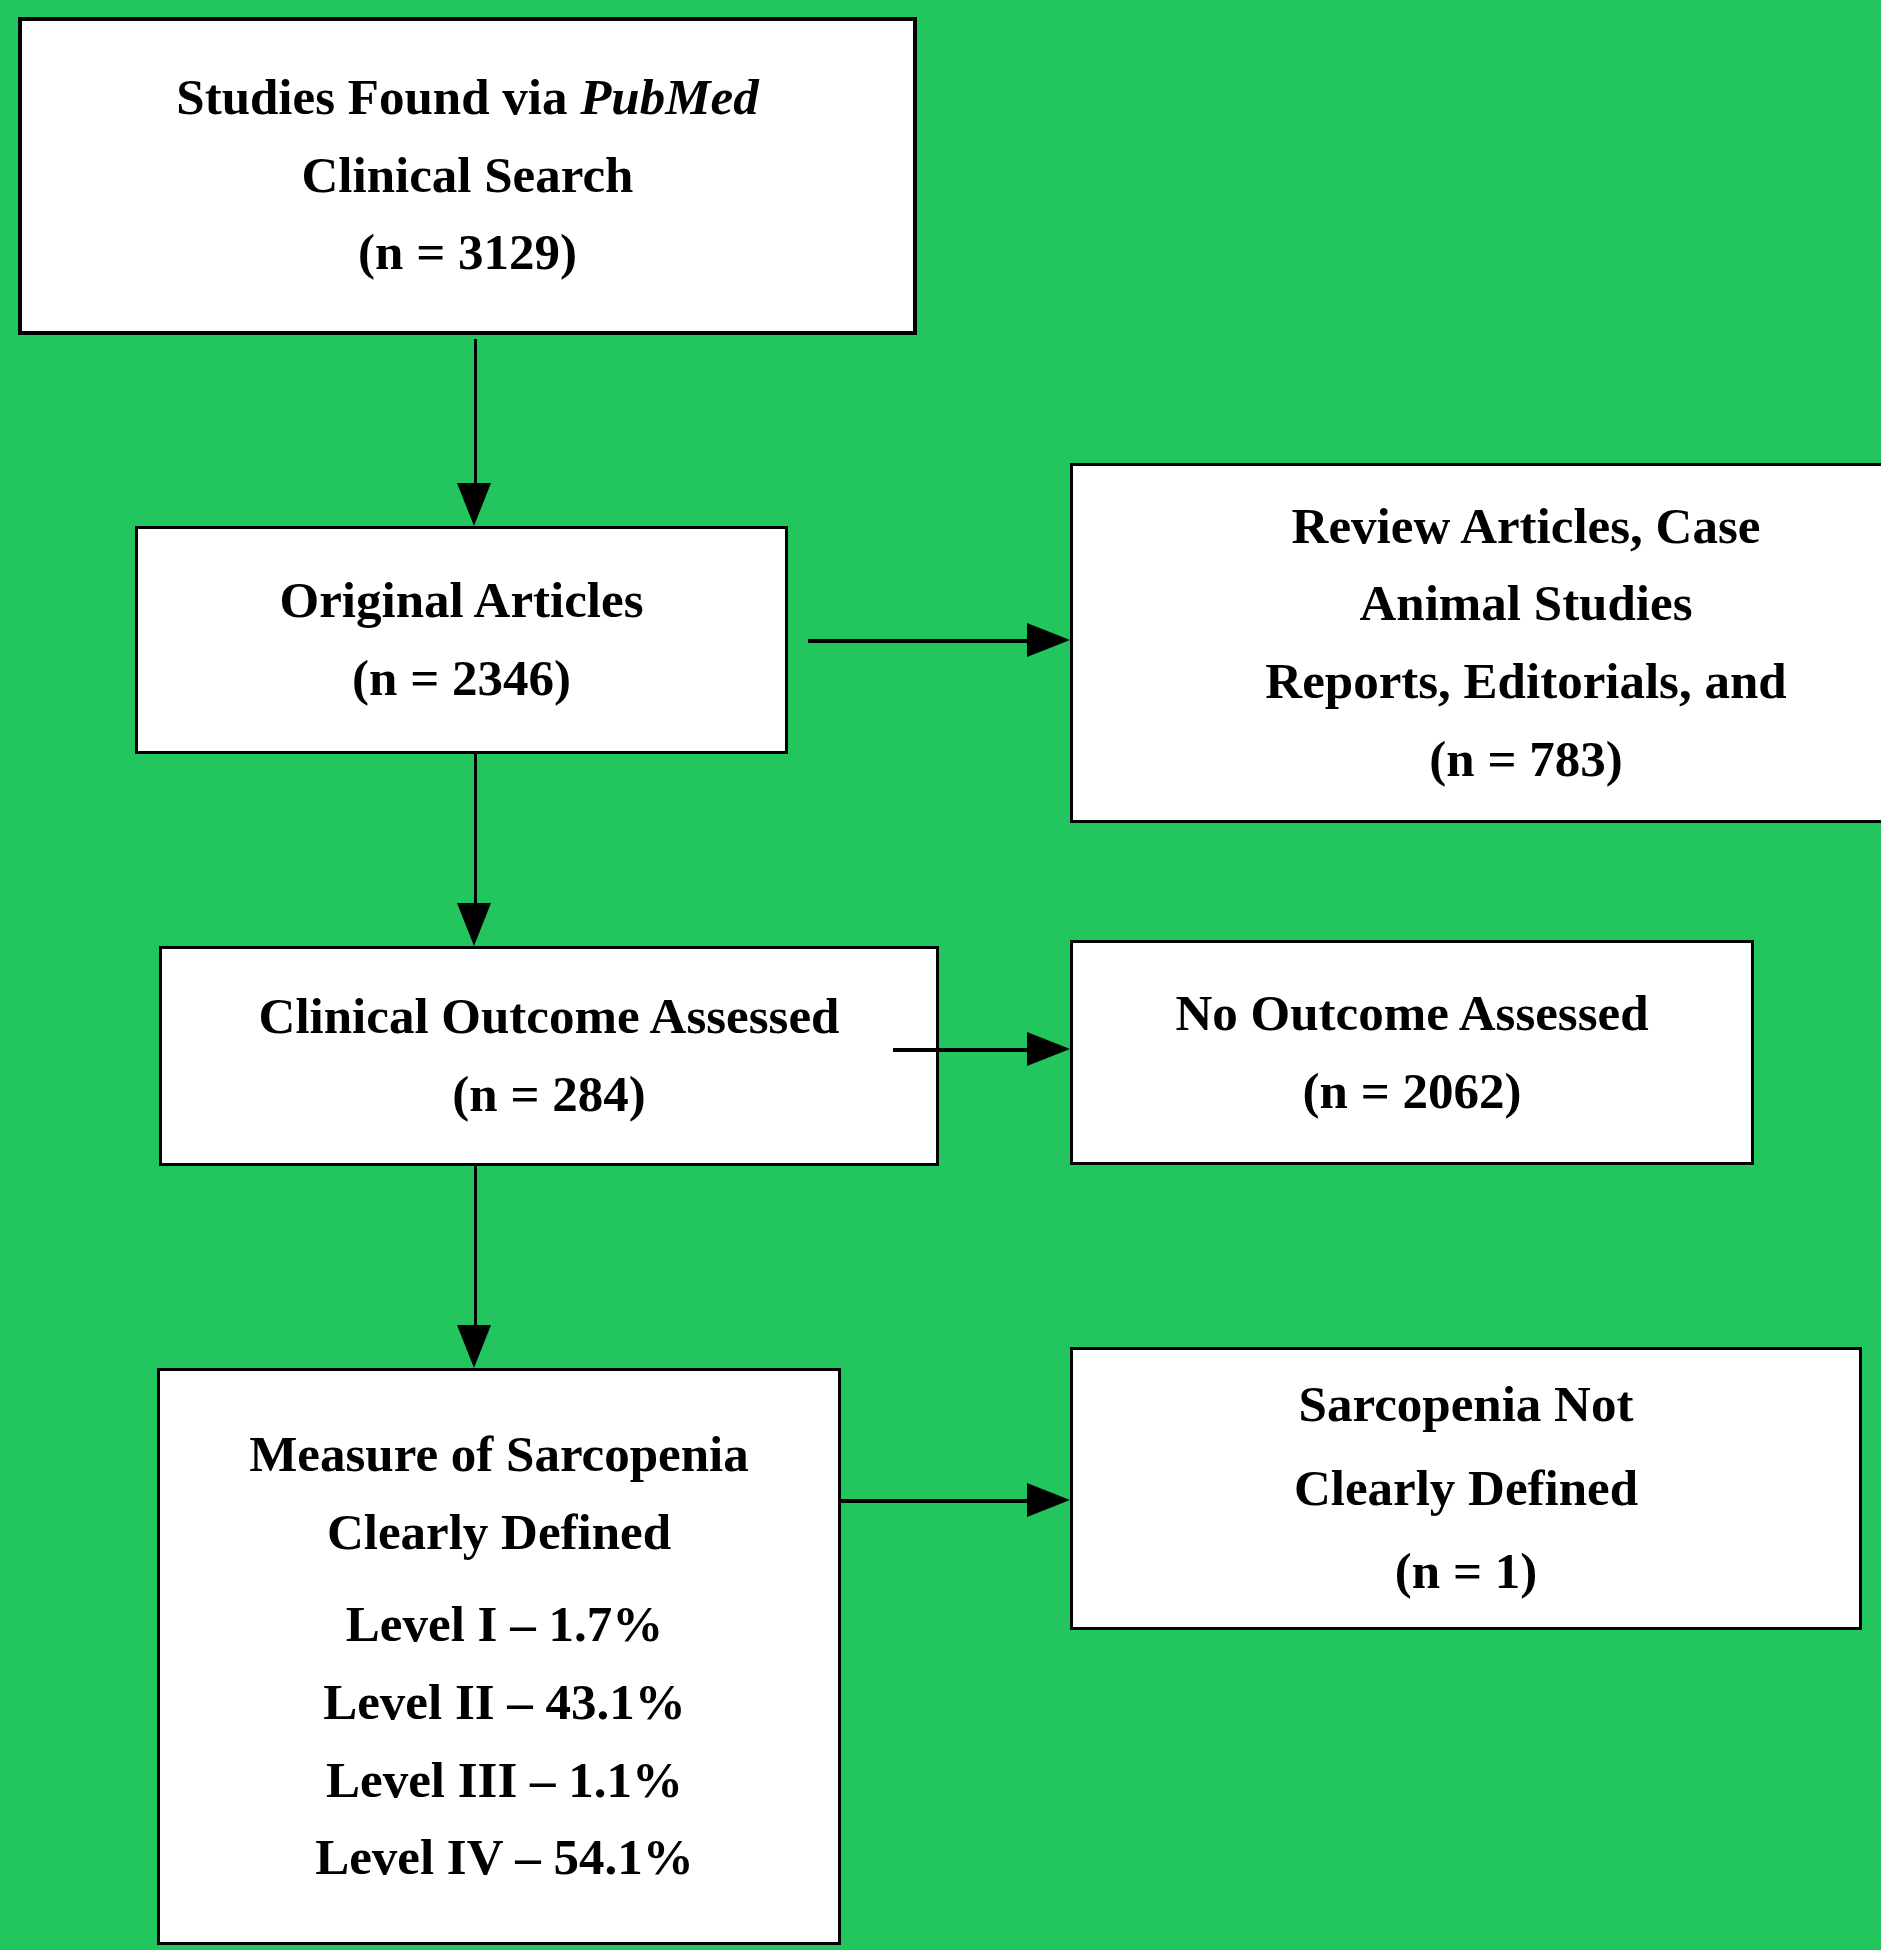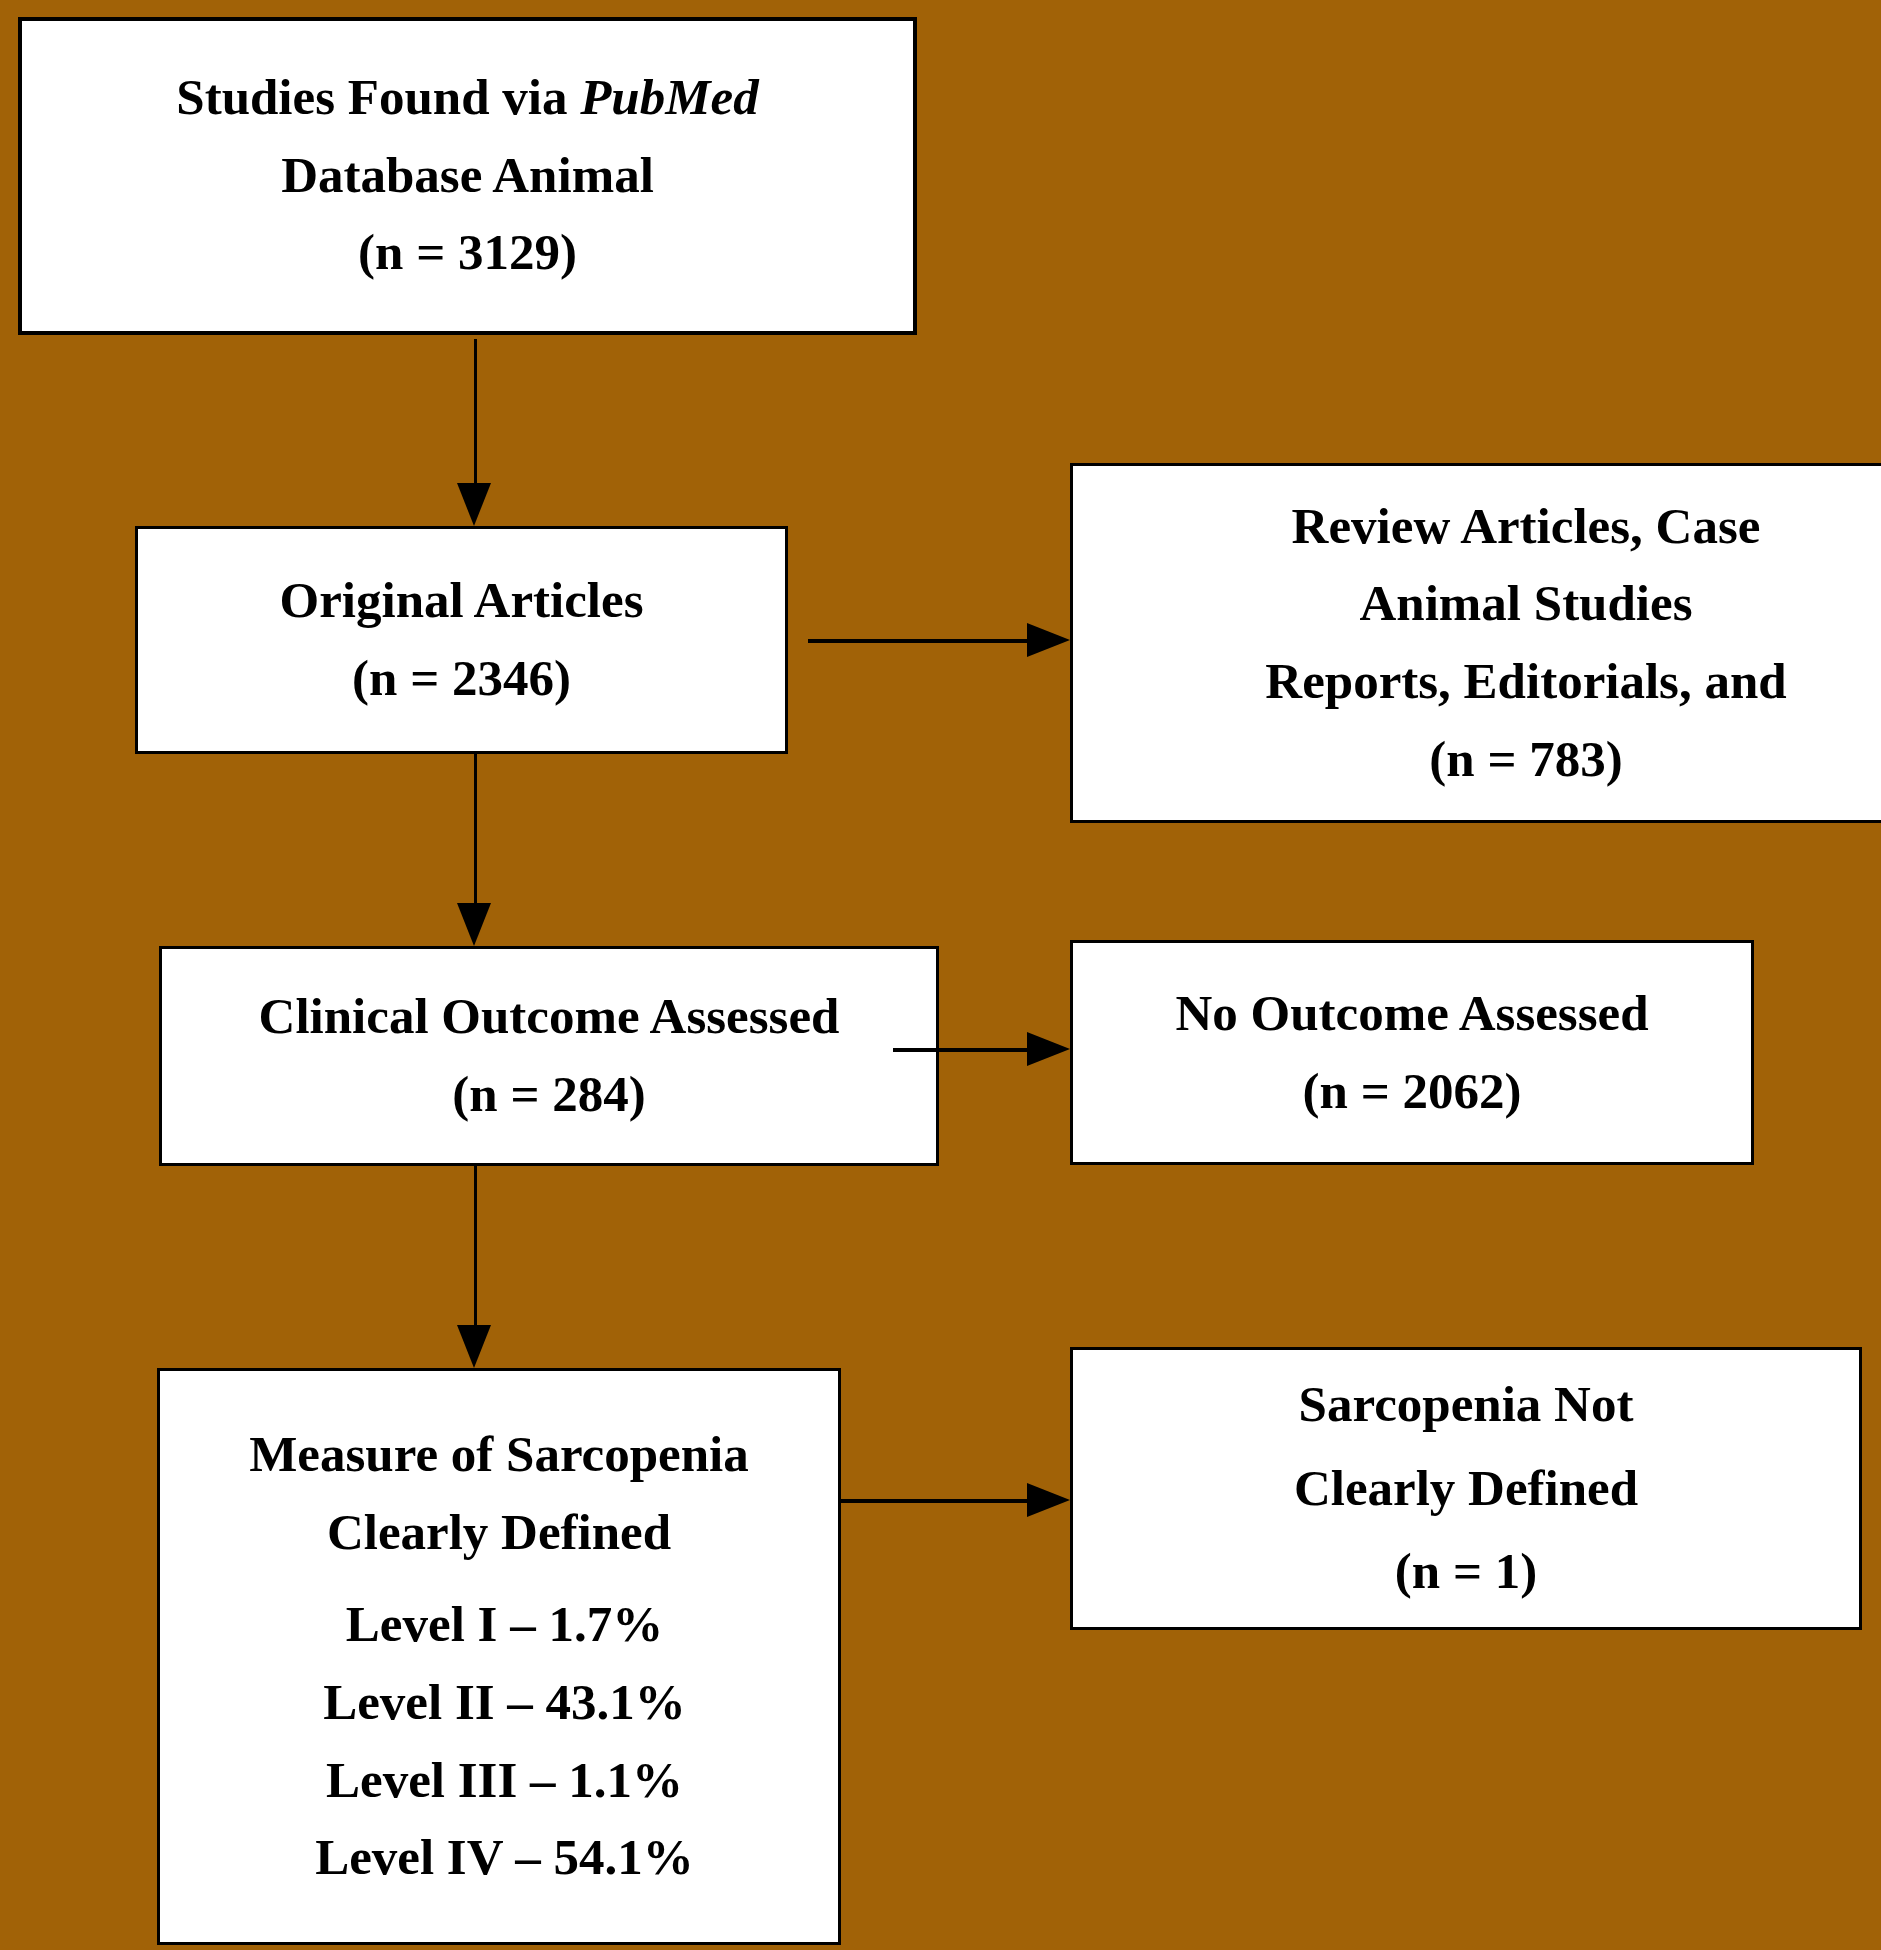--- a/index.html
+++ b/index.html
@@ -1,20 +1,20 @@
 <!DOCTYPE html>
 <html style="font-size:13.2px"><head>
 <meta charset="utf-8">
 <style>
   html, body { margin: 0; padding: 0; background: #ffffff; }
   .canvas {
     position: relative;
     width: 1881px;
     height: 1951px;
-    background: #a16207;
+    background: #22c55e;
     font-family: "Liberation Serif", serif;
     font-weight: bold;
     color: #000000;
     overflow: hidden;
   }
   .box {
     position: absolute;
     box-sizing: border-box;
     background: #ffffff;
     border: 3.3px solid #000000;
@@ -63,21 +63,21 @@
   #h3-line { left: 841px; top: 1499px; width: 189px; }
   #h3-head { left: 1027px; top: 1483px; }
 </style>
 </head>
 <body>
 
 <div class="canvas">
 
   <div class="box" id="box-studies">
     <div class="line"><span>Studies Found via </span><i>PubMed</i></div>
-    <div class="line">Database Animal</div>
+    <div class="line">Clinical Search</div>
     <div class="line">(n = 3129)</div>
   </div>
 
   <div class="vline" id="v1-line"></div>
   <div class="arrow-down" id="v1-head"></div>
 
   <div class="box" id="box-original">
     <div class="line">Original Articles</div>
     <div class="line">(n = 2346)</div>
   </div>

